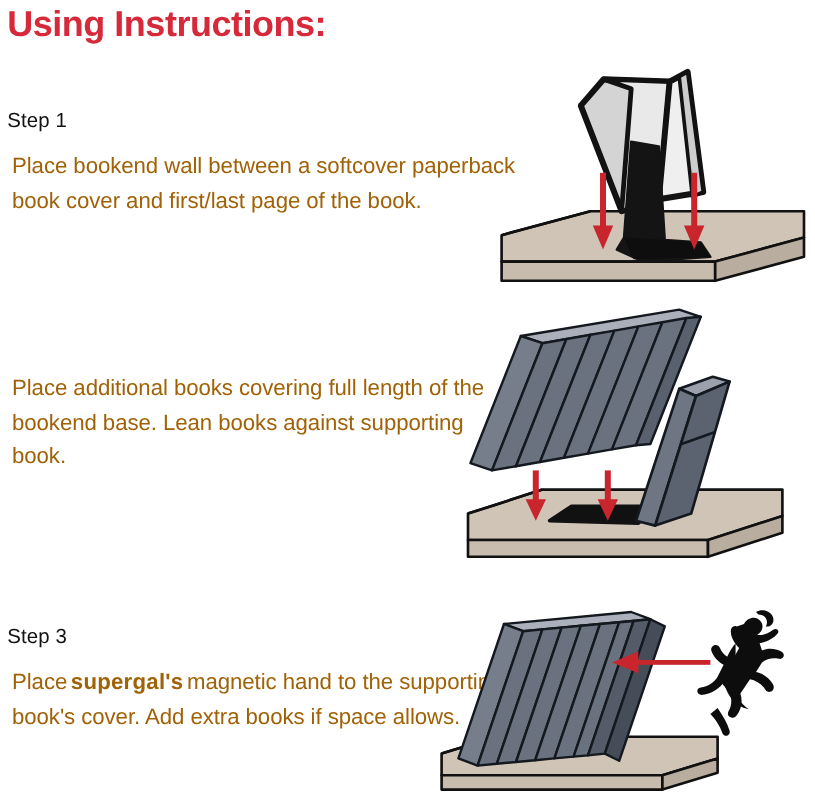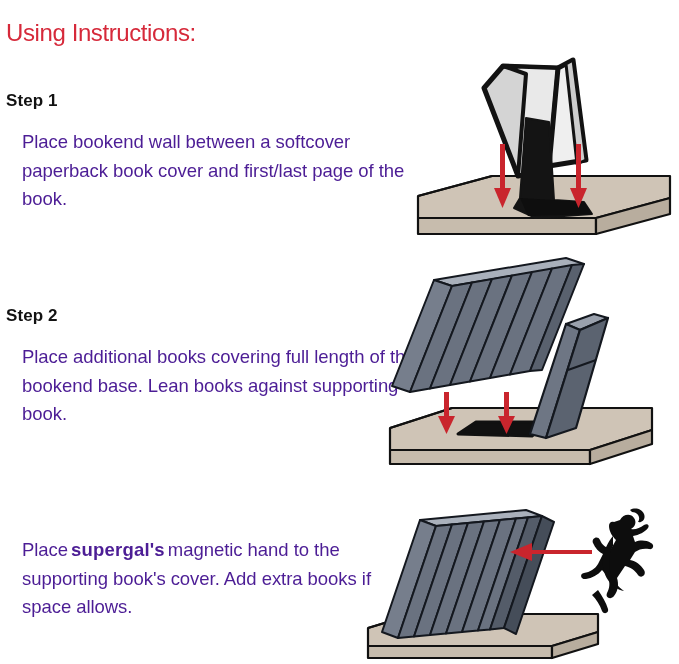--- a/index.html
+++ b/index.html
@@ -15,50 +15,49 @@
     font-family: "Liberation Sans", sans-serif;
     color: #111111;
     -webkit-font-smoothing: antialiased;
   }
 
   
   .page-title {
     position: absolute;
     left: 6px;
     top: 4px;
-    font-size: 24px;
-    font-weight: normal;
+    font-size: 30px;
+    font-weight: bold;
     letter-spacing: -0.4px;
     color: #d6293a;
     line-height: 34px;
     white-space: nowrap;
-    margin-top: 12px;
   }
 
   
   .step-block {
     position: absolute;
     left: 6px;
     width: 430px;
   }
   .step-heading {
     font-size: 17px;
-    font-weight: bold;
+    font-weight: normal;
     color: #121212;
     line-height: 22px;
     margin: 0 0 12px 0;
     letter-spacing: 0.1px;
   }
   .step-body {
     font-size: 18.5px;
     font-weight: normal;
-    color: #4c1d95;
+    color: #a16207;
     line-height: 28.5px;
     letter-spacing: -0.05px;
-    margin: 16px;
+    margin: 4px;
   }
   .brand-word {
     letter-spacing: 0.2px;
     padding: 0 3px;
     font-weight: bold;
   }
 
   #step-1 { top: 90px; }
   #step-2 { top: 305px; }
   #step-3 { top: 520px; }
@@ -109,21 +108,20 @@
     <g fill="#c9252d">
       <rect x="92" y="96" width="5" height="48"></rect>
       <polygon points="86,140 103,140 94.5,160"></polygon>
       <rect x="168" y="96" width="5" height="48"></rect>
       <polygon points="162,140 179,140 170.5,160"></polygon>
     </g>
   </svg>
 </div>
 
 <div class="step-block" id="step-2">
-  <p class="step-heading">Step 2</p>
   <p class="step-body">Place additional books covering full length of the bookend base. Lean books against supporting book.</p>
 </div>
 
 <div class="illustration" id="illus-2">
   <svg viewBox="0 0 299 220" xmlns="http://www.w3.org/2000/svg">
 
     <g>
       <polygon points="10,176 72,156 272,156 272,178 210,198 10,198" fill="#cfc4b6" stroke="#111111" stroke-width="2.2" stroke-linejoin="round"></polygon>
       <polygon points="10,198 210,198 210,212 10,212" fill="#c7bcad" stroke="#111111" stroke-width="2.2" stroke-linejoin="round"></polygon>
       <polygon points="210,198 272,178 272,192 210,212" fill="#b8ad9e" stroke="#111111" stroke-width="2.2" stroke-linejoin="round"></polygon>
@@ -158,20 +156,21 @@
     <g fill="#c9252d">
       <rect x="64" y="140" width="5" height="28"></rect>
       <polygon points="58,164 75,164 66.5,182"></polygon>
       <rect x="124" y="140" width="5" height="28"></rect>
       <polygon points="118,164 135,164 126.5,182"></polygon>
     </g>
   </svg>
 </div>
 
 <div class="step-block" id="step-3">
+  <p class="step-heading">Step 3</p>
   <p class="step-body"><span>Place</span><span class="brand-word">supergal's</span><span>magnetic hand to the supporting book's cover. Add extra books if space allows.</span></p>
 </div>
 
 <div class="illustration" id="illus-3">
   <svg viewBox="0 0 321 166" xmlns="http://www.w3.org/2000/svg">
 
     <g>
       <polygon points="10,130 56,116 240,116 240,134 194,148 10,148" fill="#cfc4b6" stroke="#111111" stroke-width="2.2" stroke-linejoin="round"></polygon>
       <polygon points="10,148 194,148 194,160 10,160" fill="#c7bcad" stroke="#111111" stroke-width="2.2" stroke-linejoin="round"></polygon>
       <polygon points="194,148 240,134 240,146 194,160" fill="#b8ad9e" stroke="#111111" stroke-width="2.2" stroke-linejoin="round"></polygon>

